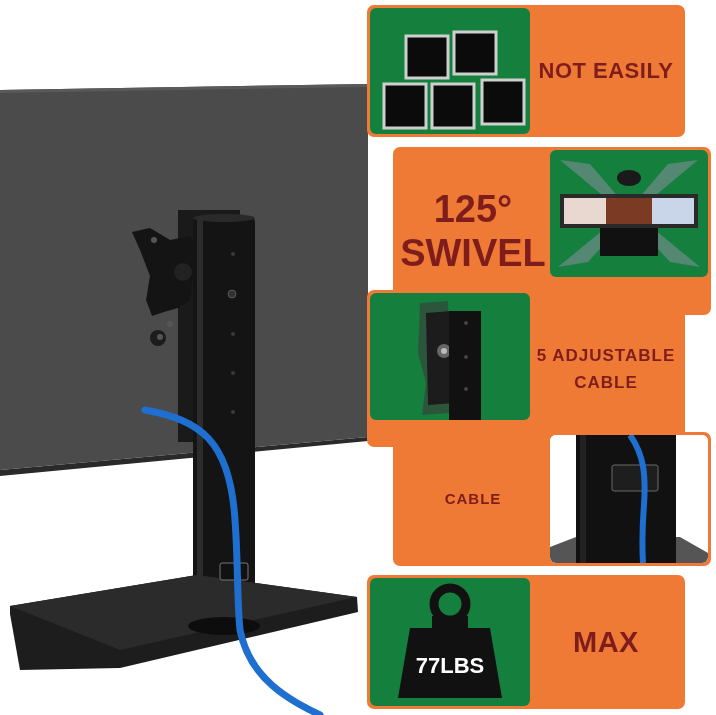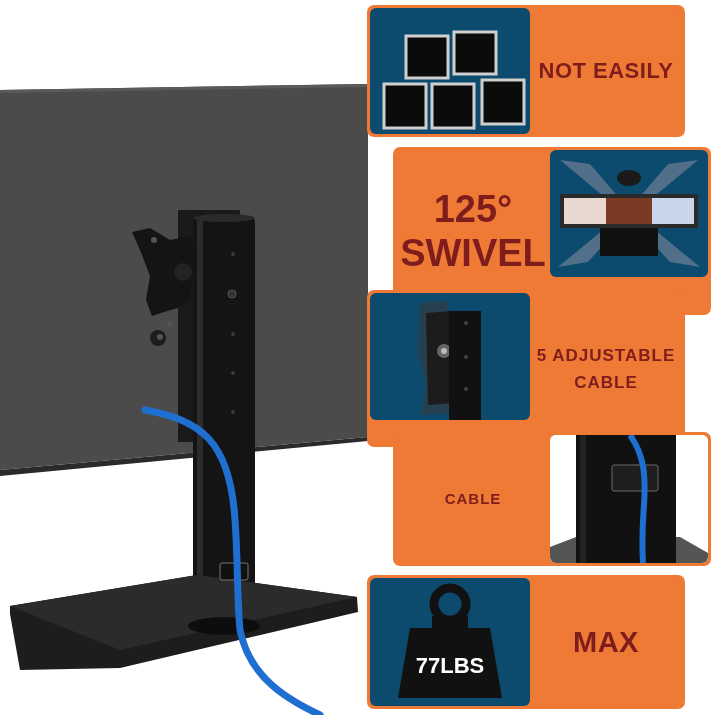--- a/index.html
+++ b/index.html
@@ -13,21 +13,21 @@
     
     .panel {
       position: absolute;
       background: #ef7a35;
       border: 3px solid #ef7a35;
       border-radius: 7px;
       display: flex;
       overflow: hidden;
     }
     .panel .pic {
-      background: #0c4a6e;
+      background: #15803d;
       border-radius: 6px;
       position: relative;
       overflow: hidden;
       flex: 0 0 auto;
     }
     .panel .txt {
       flex: 1 1 auto;
       display: flex;
       flex-direction: column;
       align-items: center;

